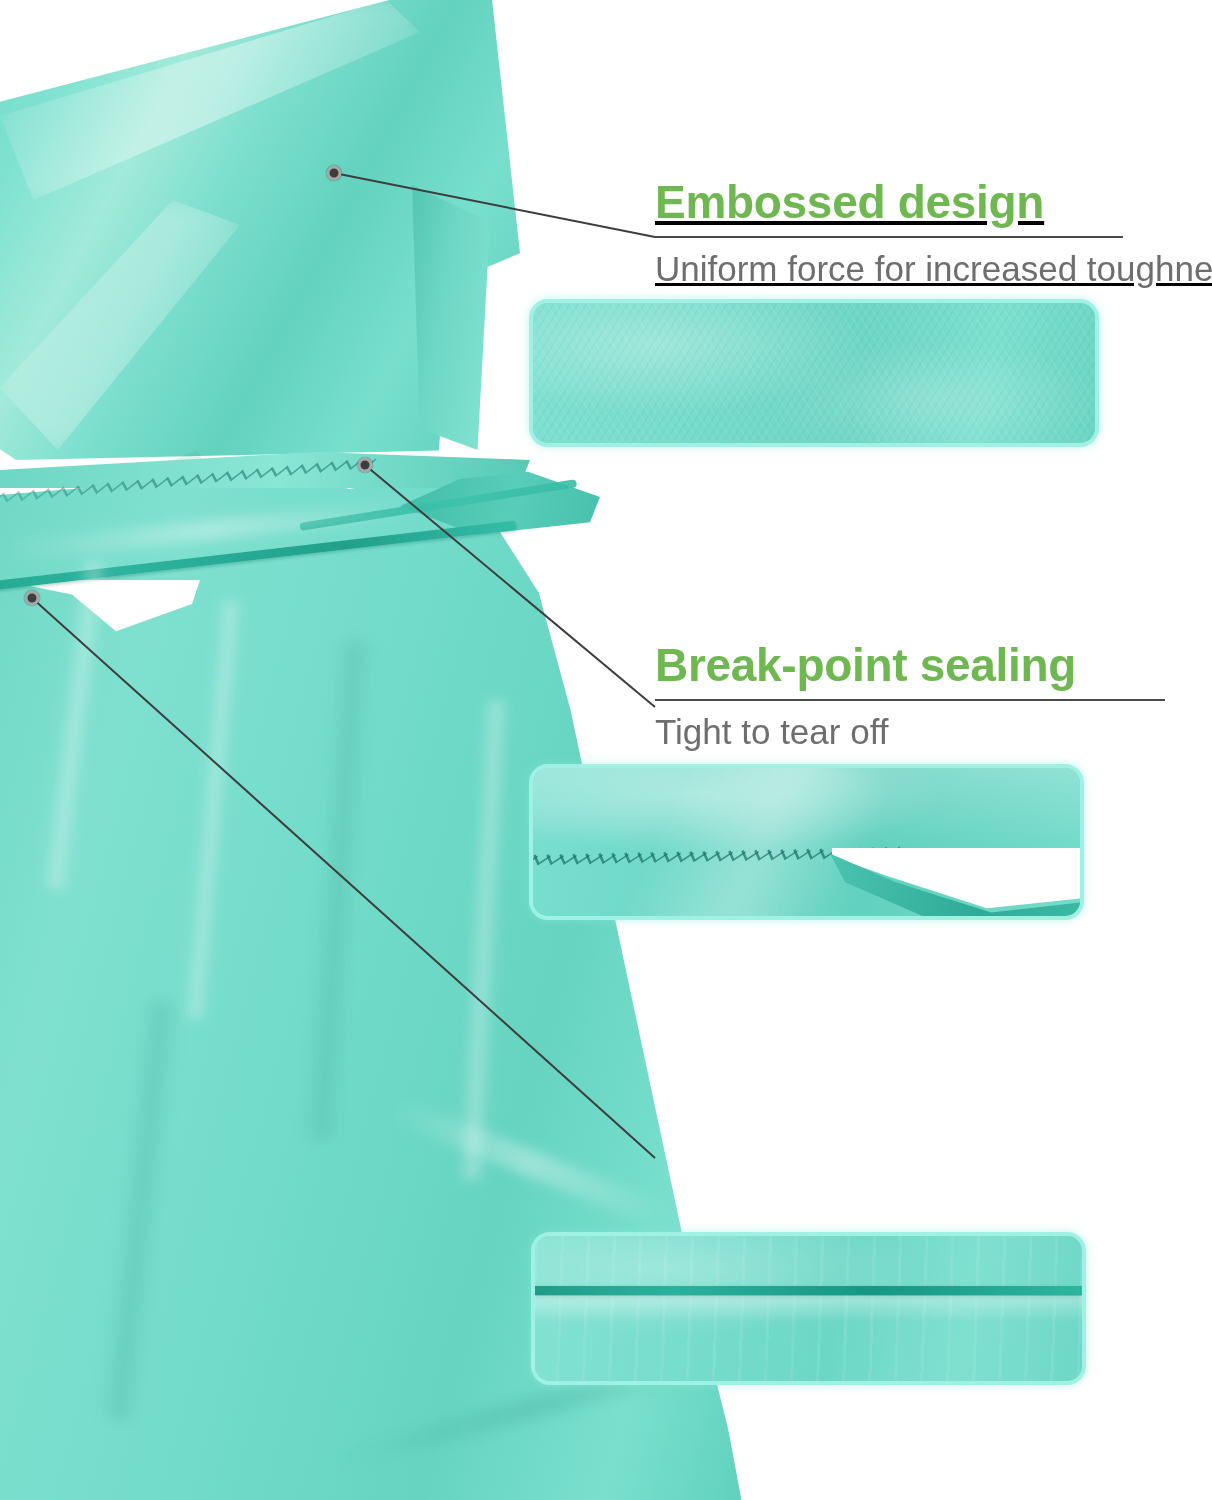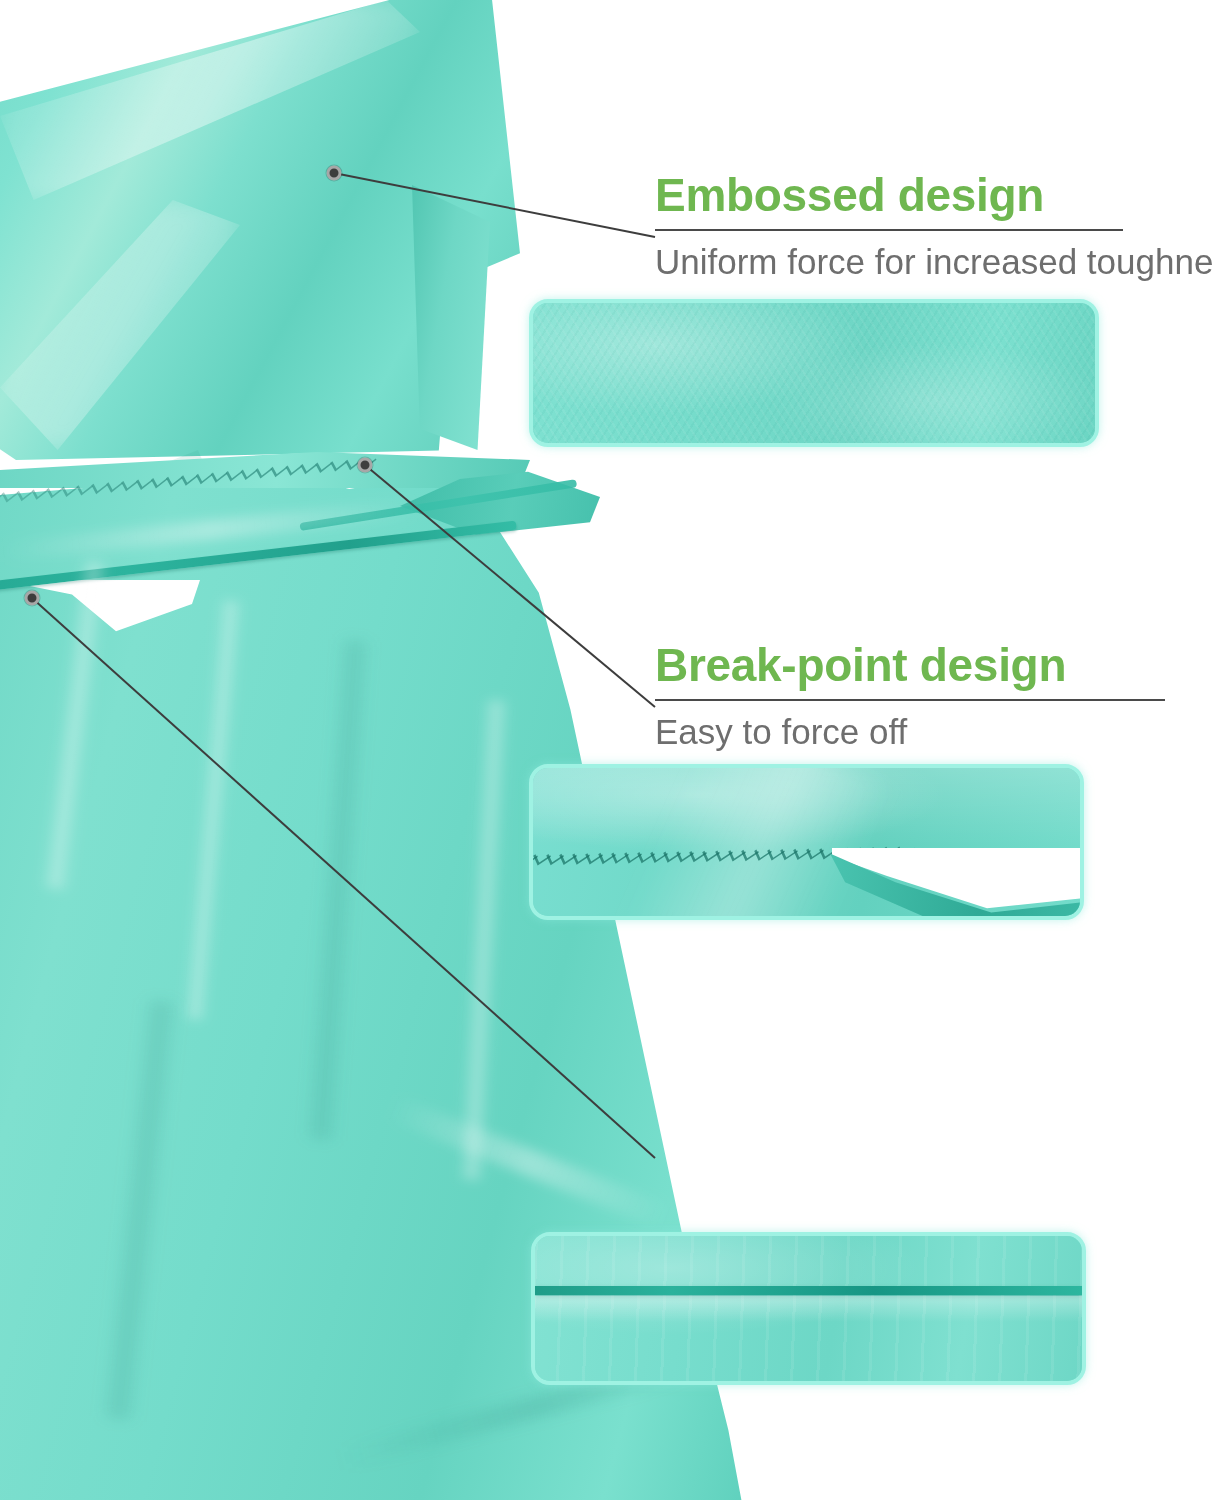--- a/index.html
+++ b/index.html
@@ -346,36 +346,36 @@
   <svg id="leaders" viewBox="0 0 1212 1500" width="1212" height="1500" xmlns="http://www.w3.org/2000/svg">
     <polyline points="334,173 655,237" fill="none" stroke="#3d3d3d" stroke-width="2"></polyline>
     <polyline points="365,465 655,707" fill="none" stroke="#3d3d3d" stroke-width="2"></polyline>
     <polyline points="32,598 655,1158" fill="none" stroke="#3d3d3d" stroke-width="2"></polyline>
   </svg>
 
   <div class="dot" style="left:334px; top:173px;"></div>
   <div class="dot" style="left:365px; top:465px;"></div>
   <div class="dot" style="left:32px;  top:598px;"></div>
 
-  <div class="feature" id="feature1" style="left:655px; top:172px; width:468px;">
+  <div class="feature" id="feature1" style="left:655px; top:179px; width:468px;text-decoration:underline;">
     <div class="title">Embossed design</div>
     <div class="rule"></div>
     <div class="subtitle">Uniform force for increased toughness</div>
   </div>
 
   <div class="card" id="card1" style="left:529px; top:299px; width:570px; height:148px;">
     <div class="card-inner">
       <div class="emboss-tex"></div>
     </div>
   </div>
 
   <div class="feature" id="feature2" style="left:655px; top:642px; width:510px;">
-    <div class="title">Break-point design</div>
+    <div class="title">Break-point sealing</div>
     <div class="rule"></div>
-    <div class="subtitle">Easy to force off</div>
+    <div class="subtitle">Tight to tear off</div>
   </div>
 
   <div class="card" id="card2" style="left:529px; top:764px; width:555px; height:156px;">
     <div class="card-inner">
       <div class="band-top"></div>
       <div class="diag-hl"></div>
       <div class="perf2">
           <span class="v" style="left: 0px;"></span>
           <span class="v" style="left: 13px;"></span>
           <span class="v" style="left: 26px;"></span>

